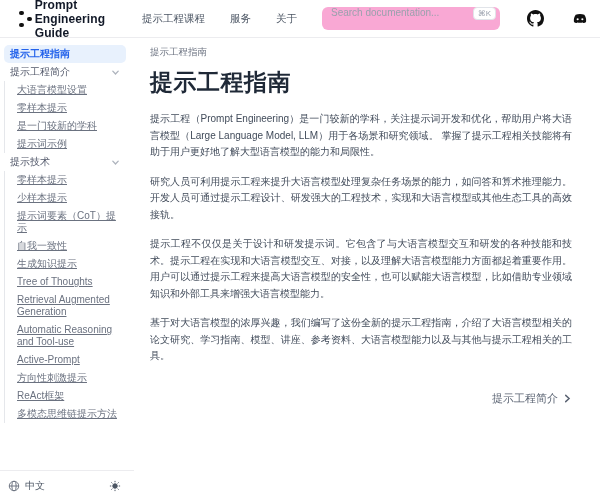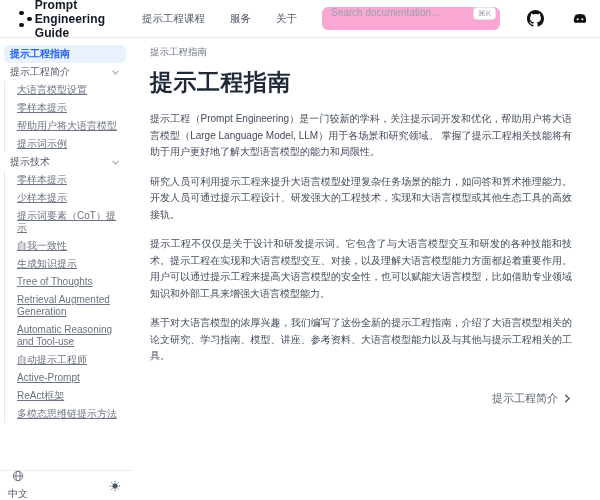--- a/index.html
+++ b/index.html
@@ -35,21 +35,21 @@
   .side-item { display:flex; align-items:center; justify-content:space-between;
     font-size:10px; color:#6b7280; padding:3px 6px; border-radius:5px;
     cursor:pointer; line-height:12px; }
   .side-item.top { color:#52586a; font-weight:500; }
   .side-item.active { background:#e8f1fd; color:#2563eb; font-weight:700; }
   .side-item.sub { border-left:1px solid #e5e7eb; border-radius:0 5px 5px 0;
     padding-left:12px;text-decoration:underline; }
   .chev { width:9px; height:9px; flex:none; opacity:.8; }
   .side-footer { flex:none; height:30px; border-top:1px solid #ececef;
     display:flex; align-items:center; justify-content:space-between; padding:0 12px 0 8px; }
-  .lang { display:flex; align-items:center; gap:5px; font-size:10px; color:#4b5563; cursor:pointer;flex-direction:column; }
+  .lang { display:flex; align-items:center; gap:5px; font-size:10px; color:#4b5563; cursor:pointer; }
 
   
   .main { position:absolute; top:38px; left:134px; width:466px; height:462px;
     padding:8px 28px 0 16px; overflow:hidden; }
   .breadcrumb { font-size:9.5px; color:#6b7280; }
   .page-title { font-size:23px; font-weight:700; color:#1f2937; margin:8px 0 13px; letter-spacing:.5px; }
   .content p { font-size:10px; line-height:16.5px; color:#414b5a; margin-bottom:13px; text-align:justify; }
   .pager { display:flex; justify-content:flex-end; margin-top:26px; }
   .pager-next { display:flex; align-items:center; gap:5px; font-size:11px; color:#5a6372;
     cursor:pointer; font-weight:500; }
@@ -101,21 +101,21 @@
           <path d="M2 3.5 5 6.7 8 3.5"></path>
         </svg>
       </div>
       <div class="side-item sub">
         <span>大语言模型设置</span>
       </div>
       <div class="side-item sub">
         <span>零样本提示</span>
       </div>
       <div class="side-item sub">
-        <span>帮助用户将大语言模型</span>
+        <span>是一门较新的学科</span>
       </div>
       <div class="side-item sub">
         <span>提示词示例</span>
       </div>
       <div class="side-item top">
         <span>提示技术</span>
         <svg class="chev" viewBox="0 0 10 10" fill="none" stroke="#9aa1ad" stroke-width="1.5" stroke-linecap="round">
           <path d="M2 3.5 5 6.7 8 3.5"></path>
         </svg>
       </div>
@@ -137,24 +137,24 @@
       <div class="side-item sub">
         <span>Tree of Thoughts</span>
       </div>
       <div class="side-item sub">
         <span>Retrieval Augmented Generation</span>
       </div>
       <div class="side-item sub">
         <span>Automatic Reasoning and Tool-use</span>
       </div>
       <div class="side-item sub">
-        <span>自动提示工程师</span>
+        <span>Active-Prompt</span>
       </div>
       <div class="side-item sub">
-        <span>Active-Prompt</span>
+        <span>方向性刺激提示</span>
       </div>
       <div class="side-item sub">
         <span>ReAct框架</span>
       </div>
       <div class="side-item sub">
         <span>多模态思维链提示方法</span>
       </div>
     </div>
   <div class="side-footer">
     <span class="lang">

